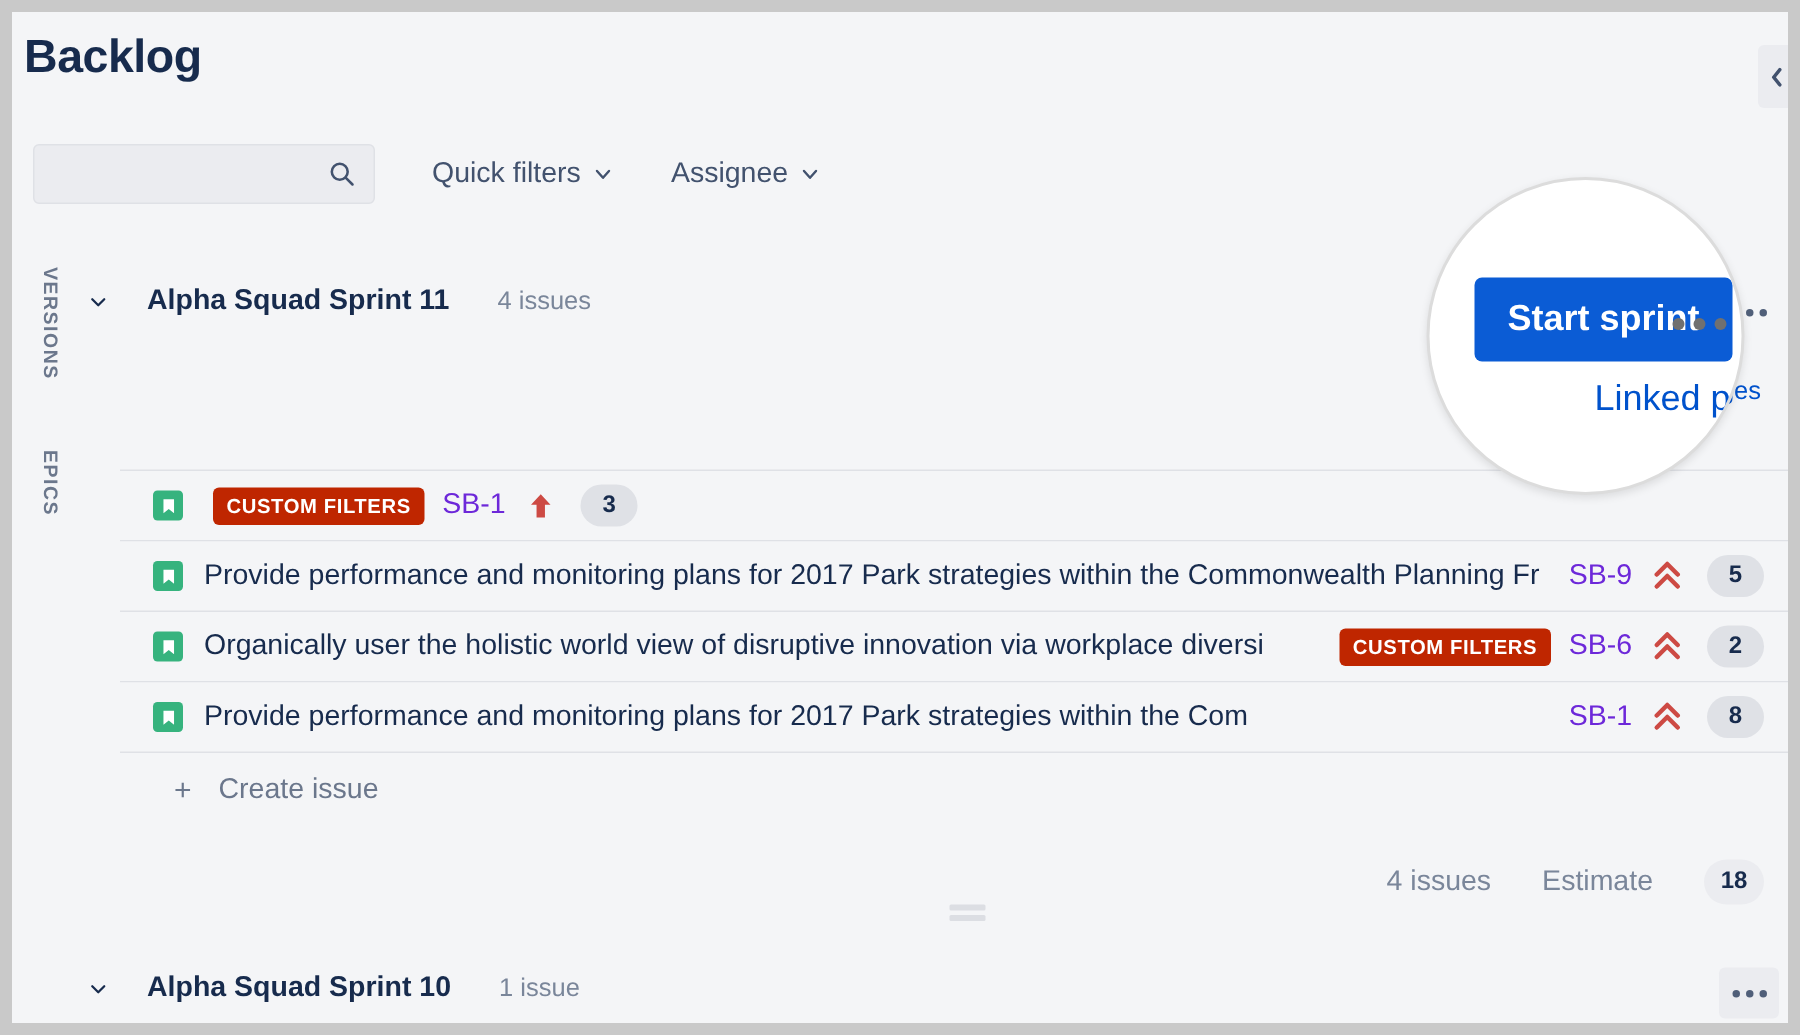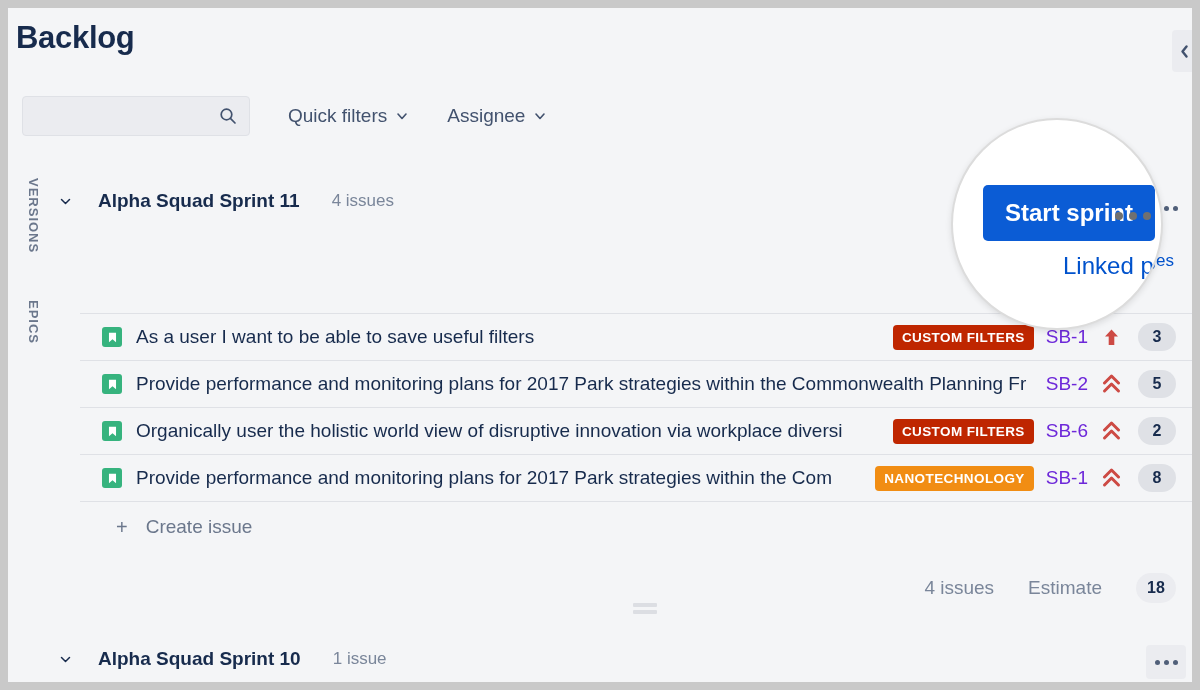--- a/index.html
+++ b/index.html
@@ -371,39 +371,38 @@
   <div class="linked-pages-link">Linked pages</div>
 
   <div class="issue-list">
 
     <div class="issue-row">
       <span class="type-icon">
         <svg width="13" height="13" viewBox="0 0 14 14">
             <path d="M3.2 2 H10.8 V12 L7 9 L3.2 12 Z" fill="#ffffff"></path>
           </svg>
       </span>
-      <span class="issue-summary">As a user I want to be able to save useful filters</span>
       <span class="issue-label" style="background:#bf2600">CUSTOM FILTERS</span>
       <span class="issue-key">SB-1</span>
       <span class="priority-icon">
         <svg width="17" height="19" viewBox="0 0 17 19">
           <path d="M8.5 1.5 L15 8.5 L11.3 8.5 L11.3 17 L5.7 17 L5.7 8.5 L2 8.5 Z" fill="#cd4a44"></path>
         </svg>
       </span>
       <span class="estimate-pill">3</span>
     </div>
 
     <div class="issue-row">
       <span class="type-icon">
         <svg width="13" height="13" viewBox="0 0 14 14">
             <path d="M3.2 2 H10.8 V12 L7 9 L3.2 12 Z" fill="#ffffff"></path>
           </svg>
       </span>
       <span class="issue-summary">Provide performance and monitoring plans for 2017 Park strategies within the Commonwealth Planning Fr</span>
-      <span class="issue-key">SB-2</span>
+      <span class="issue-key">SB-9</span>
       <span class="priority-icon">
         <svg width="19" height="20" viewBox="0 0 19 20">
           <path d="M2.5 9 L9.5 2 L16.5 9" fill="none" stroke="#cd4a44" stroke-width="3" stroke-linecap="round" stroke-linejoin="round"></path>
           <path d="M2.5 17 L9.5 10 L16.5 17" fill="none" stroke="#cd4a44" stroke-width="3" stroke-linecap="round" stroke-linejoin="round"></path>
         </svg>
       </span>
       <span class="estimate-pill">5</span>
     </div>
 
     <div class="issue-row">
@@ -424,21 +423,20 @@
       <span class="estimate-pill">2</span>
     </div>
 
     <div class="issue-row">
       <span class="type-icon">
         <svg width="13" height="13" viewBox="0 0 14 14">
             <path d="M3.2 2 H10.8 V12 L7 9 L3.2 12 Z" fill="#ffffff"></path>
           </svg>
       </span>
       <span class="issue-summary">Provide performance and monitoring plans for 2017 Park strategies within the Com</span>
-      <span class="issue-label" style="background:#f18d13">NANOTECHNOLOGY</span>
       <span class="issue-key">SB-1</span>
       <span class="priority-icon">
         <svg width="19" height="20" viewBox="0 0 19 20">
           <path d="M2.5 9 L9.5 2 L16.5 9" fill="none" stroke="#cd4a44" stroke-width="3" stroke-linecap="round" stroke-linejoin="round"></path>
           <path d="M2.5 17 L9.5 10 L16.5 17" fill="none" stroke="#cd4a44" stroke-width="3" stroke-linecap="round" stroke-linejoin="round"></path>
         </svg>
       </span>
       <span class="estimate-pill">8</span>
     </div>
 

